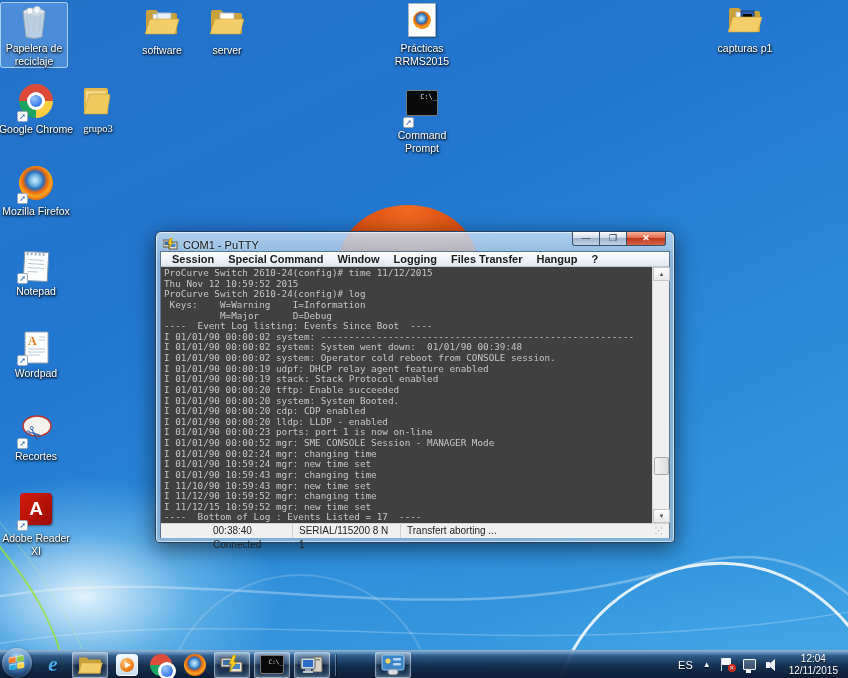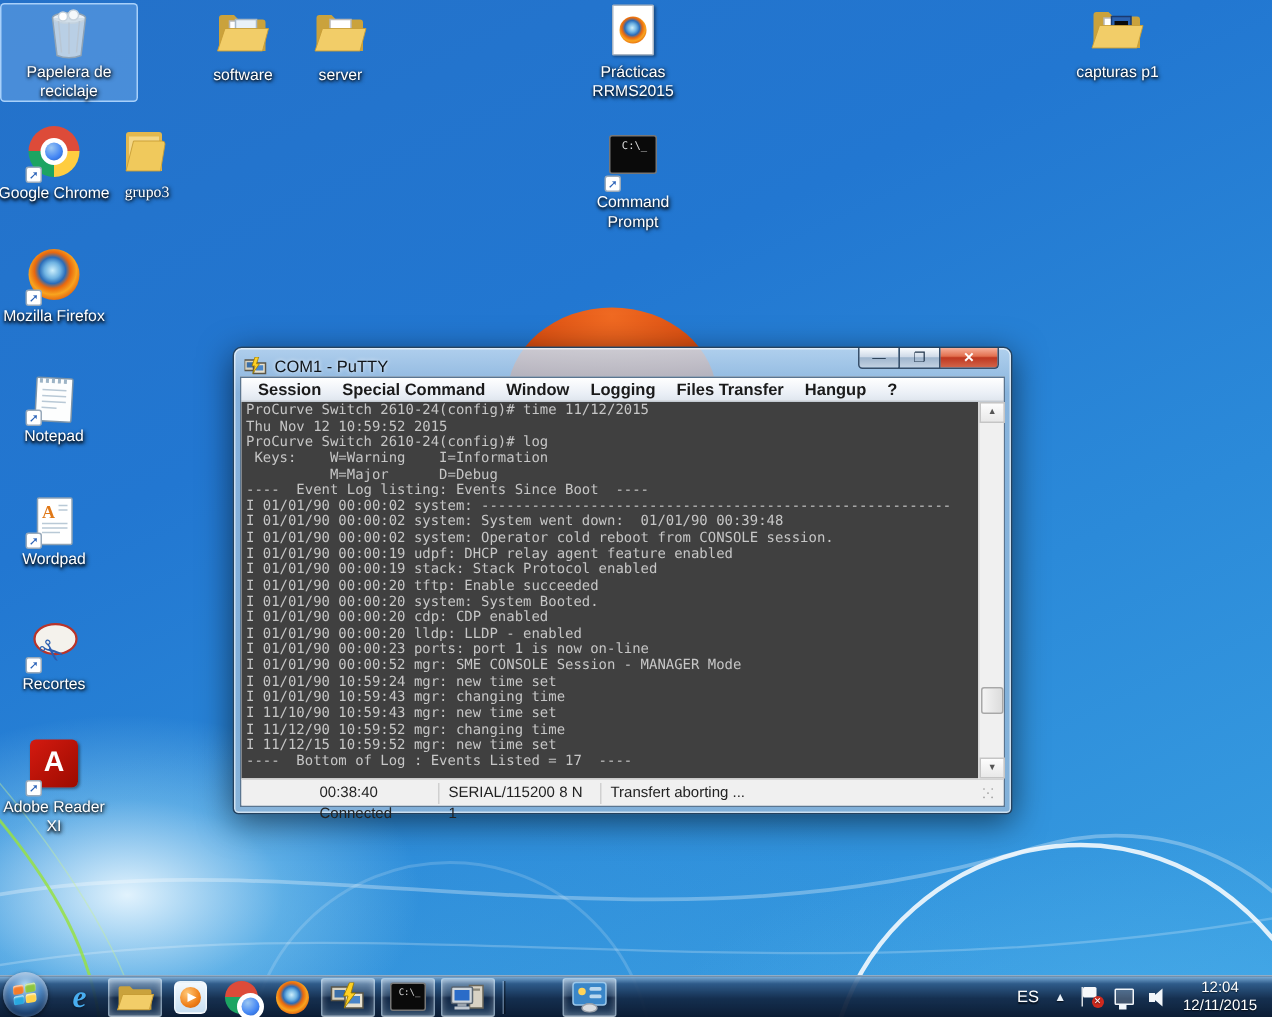--- a/index.html
+++ b/index.html
@@ -35,21 +35,21 @@
   .ic-firefox-mini { width:18px; height:18px; border-radius:50%; margin:0 auto;
     background:radial-gradient(circle at 47% 42%, #cdeffc 0%, #6fb3e2 20%, #2a6cb8 35%, #e8680f 48%, #f8a41f 62%, #e0560a 82%, #b03d05 100%); }
 
   .page { width:28px; height:34px; margin:0 auto; background:#fff; border:1px solid #aab6c4;
     border-radius:1px; box-shadow:1px 1px 2px rgba(0,0,0,.35); display:flex; align-items:center; justify-content:center; }
 
   .ic-adobe { width:32px; height:32px; margin:2px auto; background:linear-gradient(135deg,#d41a10,#9c0b00);
     border-radius:4px; color:#fff; font-weight:bold; font-size:19px; line-height:32px; box-shadow:1px 1px 2px rgba(0,0,0,.4); }
 
   .ic-cmdbox { width:32px; height:26px; margin:5px auto 0; background:#0a0a0a; border:1px solid #777;
-    border-radius:2px; color:#ddd; font-family:"DejaVu Sans Mono", monospace; font-size:7px; text-align:center; padding:2px 0 0 2px; }
+    border-radius:2px; color:#ddd; font-family:"DejaVu Sans Mono", monospace; font-size:7px; text-align:right; padding:2px 0 0 2px; }
 
   
   #orange-dome { position:absolute; left:338px; top:205px; width:140px; height:60px; border-radius:50% 50% 0 0 / 100% 100% 0 0;
     background:radial-gradient(ellipse at 50% 10%, #f06a22, #d84a0e 70%, #b83c08); z-index:1; }
 
   #putty { position:absolute; left:155px; top:231px; width:520px; height:312px; z-index:3;
     background:linear-gradient(rgba(200,222,242,.85), rgba(160,192,222,.8) 30px, rgba(150,184,216,.8));
     border:1px solid #24425f; border-radius:6px 6px 4px 4px;
     box-shadow:0 5px 22px rgba(0,0,0,.55), inset 0 0 0 1px rgba(255,255,255,.6); }
   #titlebar { position:relative; height:19px; padding:3px 6px 0 7px; display:flex; align-items:flex-end; }
@@ -137,21 +137,21 @@
 
   <svg id="swirls" width="848" height="678">
     <path d="M-20 600 C 200 555, 430 645, 690 565 C 760 545, 820 565, 860 605" stroke="rgba(255,255,255,.30)" stroke-width="2.5" fill="none"></path>
     <path d="M560 680 C 600 560, 760 515, 852 630" stroke="rgba(255,255,255,.85)" stroke-width="3" fill="none"></path>
     <path d="M-10 645 C 250 600, 520 668, 850 612" stroke="rgba(255,255,255,.22)" stroke-width="1.5" fill="none"></path>
     <circle cx="300" cy="710" r="135" stroke="rgba(255,255,255,.16)" stroke-width="2" fill="none"></circle>
     <path d="M-6 540 C 28 580, 58 625, 66 678" stroke="rgba(150,225,70,.85)" stroke-width="2" fill="none"></path>
     <path d="M-2 520 C 40 570, 80 630, 92 678" stroke="rgba(200,240,150,.4)" stroke-width="1" fill="none"></path>
   </svg>
 
-  <div class="dicon selected" style="left:0px; top:2px; width:92px;">
+  <div class="dicon selected" style="left:0px; top:2px; width:68px;">
     <div class="img">
       <svg width="38" height="38" viewBox="0 0 38 38">
         <ellipse cx="19" cy="9" rx="11" ry="3.5" fill="#e8eef4" stroke="#8fa3b5"></ellipse>
         <path d="M8 9 L11 34 Q19 37 27 34 L30 9" fill="rgba(205,218,230,.85)" stroke="#8fa3b5"></path>
         <path d="M12 11 L14 32 M19 12 L19 33 M26 11 L24 32" stroke="#b8c6d4" fill="none"></path>
         <circle cx="15" cy="8" r="3" fill="#fff" stroke="#c6d2dc"></circle>
         <circle cx="22" cy="7" r="3.4" fill="#f4f8fb" stroke="#c6d2dc"></circle>
       </svg>
     </div>
     <div class="lbl">Papelera de reciclaje</div>
@@ -323,20 +323,21 @@
             <div class="tline">I 01/01/90 00:00:02 system: System went down:  01/01/90 00:39:48</div>
             <div class="tline">I 01/01/90 00:00:02 system: Operator cold reboot from CONSOLE session.</div>
             <div class="tline">I 01/01/90 00:00:19 udpf: DHCP relay agent feature enabled</div>
             <div class="tline">I 01/01/90 00:00:19 stack: Stack Protocol enabled</div>
             <div class="tline">I 01/01/90 00:00:20 tftp: Enable succeeded</div>
             <div class="tline">I 01/01/90 00:00:20 system: System Booted.</div>
             <div class="tline">I 01/01/90 00:00:20 cdp: CDP enabled</div>
             <div class="tline">I 01/01/90 00:00:20 lldp: LLDP - enabled</div>
             <div class="tline">I 01/01/90 00:00:23 ports: port 1 is now on-line</div>
             <div class="tline">I 01/01/90 00:00:52 mgr: SME CONSOLE Session - MANAGER Mode</div>
+            <div class="tline">I 01/01/90 00:02:24 mgr: changing time</div>
             <div class="tline">I 01/01/90 10:59:24 mgr: new time set</div>
             <div class="tline">I 01/01/90 10:59:43 mgr: changing time</div>
             <div class="tline">I 11/10/90 10:59:43 mgr: new time set</div>
             <div class="tline">I 11/12/90 10:59:52 mgr: changing time</div>
             <div class="tline">I 11/12/15 10:59:52 mgr: new time set</div>
             <div class="tline">----  Bottom of Log : Events Listed = 17  ----</div>
           </div>
         <div id="scrollbar">
           <div class="sb-arrow up">▲</div>
           <div id="sb-thumb"></div>

